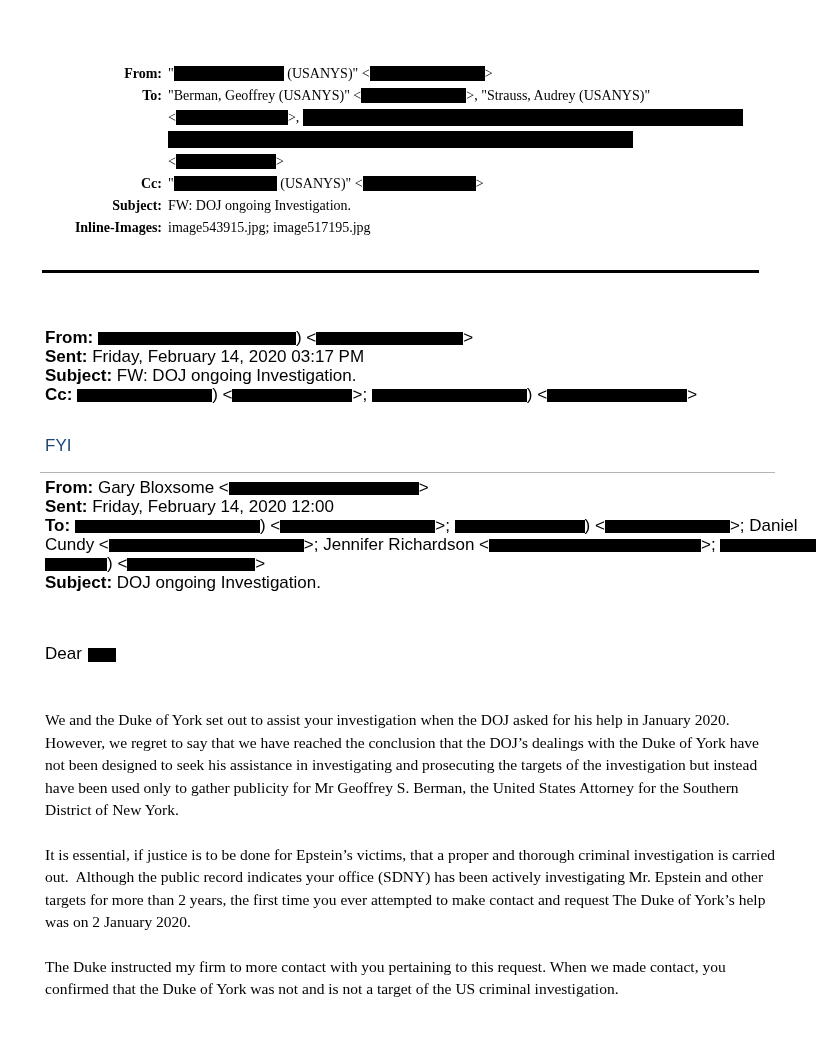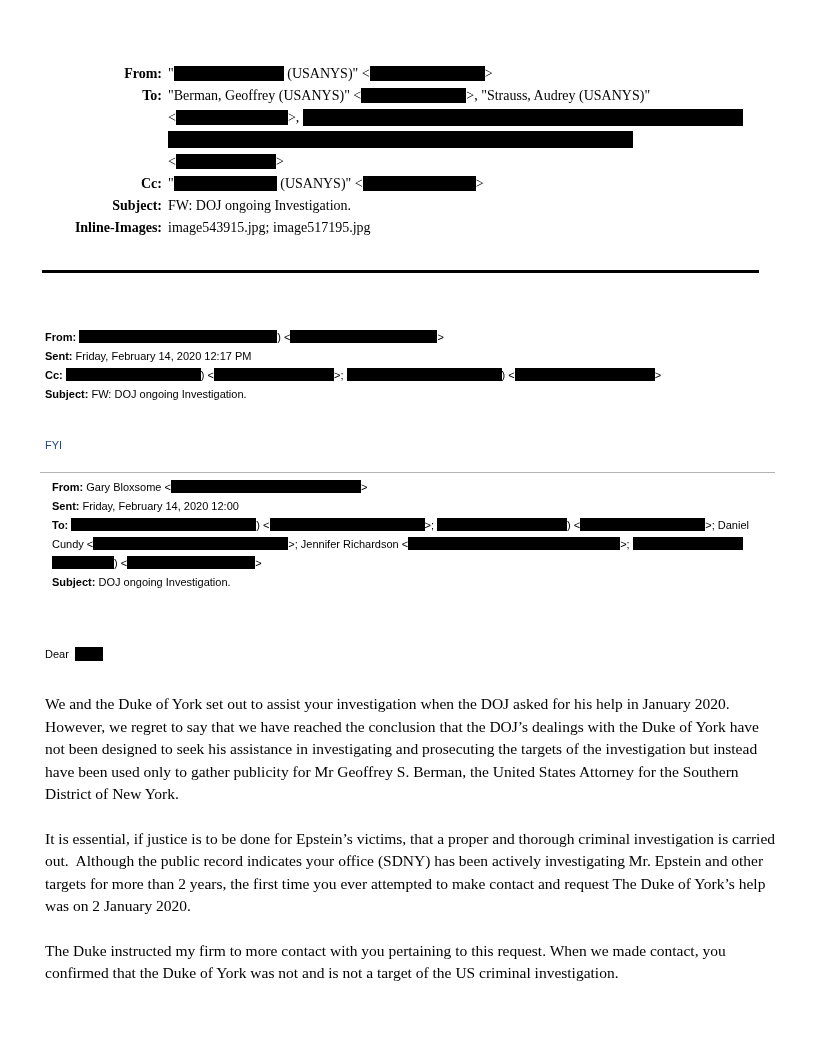--- a/index.html
+++ b/index.html
@@ -14,33 +14,33 @@
   .hdr1 .line{white-space:nowrap;}
 
   
   .bar{display:inline-block;background:#000;height:15px;vertical-align:-3px;}
   .bar.tall{height:17px;vertical-align:-4px;}
 
   .rule-thick{position:absolute;top:257px;left:42px;width:717px;height:3px;background:#000;}
   .rule-thin{position:absolute;top:459px;left:40px;width:735px;height:1px;background:#b3b3b3;}
 
   
-  .hdr2,.hdr3,.fyi,.dear{font-family:"Liberation Sans",sans-serif;font-size:11px;color:#000;}
+  .hdr2,.hdr3,.fyi,.dear{font-family:"Liberation Sans",sans-serif;font-size:17px;color:#000;}
   .hdr2{position:absolute;top:315px;left:45px;width:732px;line-height:19px;}
-  .hdr3{position:absolute;top:465px;left:52px;width:732px;line-height:19px;}
+  .hdr3{position:absolute;top:465px;left:45px;width:732px;line-height:19px;}
   .hdr2 .line,.hdr3 .line{white-space:nowrap;}
   .hdr2 .bar,.hdr3 .bar{height:13px;vertical-align:-2px;}
   .hlabel{font-weight:bold;}
 
   .fyi{position:absolute;top:423px;left:45px;line-height:19px;}
   .dear{position:absolute;top:632px;left:45px;line-height:18px;}
   .dear .bar{height:14px;vertical-align:-3px;margin-left:6px;}
 
   
-  .body{position:absolute;top:680px;left:45px;width:731px;
+  .body{position:absolute;top:696px;left:45px;width:731px;
         font-family:"Liberation Serif",serif;font-size:15.5px;line-height:22.5px;color:#000;}
   .body p{margin:0 0 22px 0;white-space:pre-wrap;}
 </style>
 </head>
 <body>
 
 <div class="page">
 
   <div class="hdr1">
     <div class="row">
@@ -67,23 +67,23 @@
     <div class="row">
       <div class="lbl">Inline-Images:</div>
       <div class="val">image543915.jpg; image517195.jpg</div>
     </div>
   </div>
 
   <div class="rule-thick"></div>
 
   <div class="hdr2">
     <div class="line"><span class="hlabel">From:</span> <span class="bar" style="width:198px"></span><span>) &lt;</span><span class="bar" style="width:147px"></span><span>&gt;</span></div>
-    <div class="line"><span class="hlabel">Sent:</span> <span>Friday, February 14, 2020 12:17 PM</span></div>
+    <div class="line"><span class="hlabel">Sent:</span> <span>Friday, February 14, 2020 03:17 PM</span></div>
+    <div class="line"><span class="hlabel">Subject:</span> <span>FW: DOJ ongoing Investigation.</span></div>
     <div class="line"><span class="hlabel">Cc:</span> <span class="bar" style="width:135px"></span><span>) &lt;</span><span class="bar" style="width:120px"></span><span>&gt;; </span><span class="bar" style="width:155px"></span><span>) &lt;</span><span class="bar" style="width:140px"></span><span>&gt;</span></div>
-    <div class="line"><span class="hlabel">Subject:</span> <span>FW: DOJ ongoing Investigation.</span></div>
   </div>
 
   <div class="fyi" style="color: rgb(31, 73, 125);">FYI</div>
 
   <div class="rule-thin"></div>
 
   <div class="hdr3">
     <div class="line"><span class="hlabel">From:</span> <span>Gary Bloxsome &lt;</span><span class="bar" style="width:190px"></span><span>&gt;</span></div>
     <div class="line"><span class="hlabel">Sent:</span> <span>Friday, February 14, 2020 12:00</span></div>
     <div class="line"><span class="hlabel">To:</span> <span class="bar" style="width:185px"></span><span>) &lt;</span><span class="bar" style="width:155px"></span><span>&gt;; </span><span class="bar" style="width:130px"></span><span>) &lt;</span><span class="bar" style="width:125px"></span><span>&gt;; Daniel</span></div>

